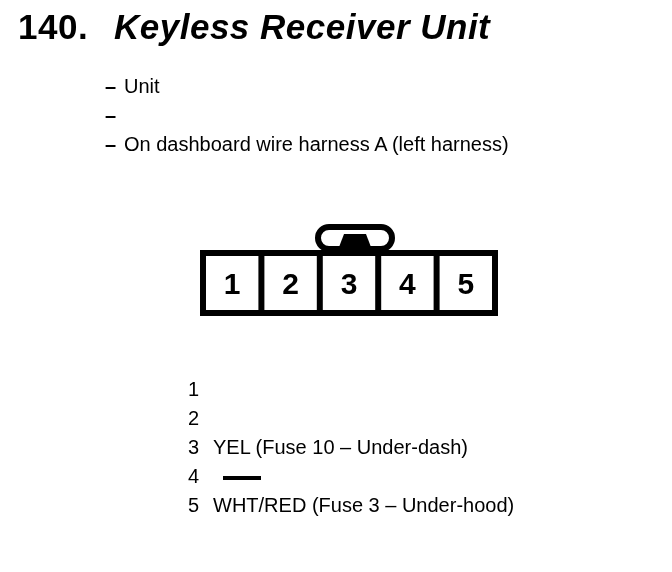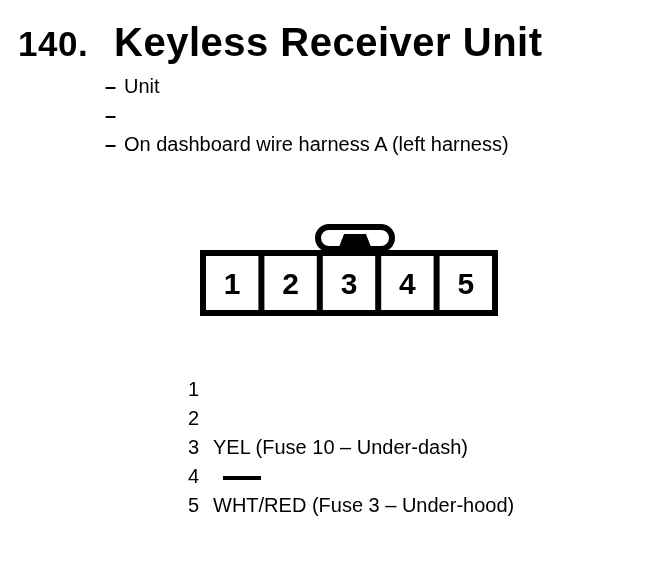--- a/index.html
+++ b/index.html
@@ -18,38 +18,39 @@
   }
   .page {
     position: absolute;
     inset: 0;
   }
 
   
   .title-row {
     position: absolute;
     left: 18px;
-    top: 25px;
+    top: 9px;
     display: flex;
     align-items: baseline;
     font-weight: bold;
     font-size: 35px;
     line-height: 35px;
     letter-spacing: 0.5px;
     white-space: nowrap;
   }
   .sec-num {
     display: inline-block;
     width: 96px; 
   }
   .title {
     margin: 0;
-    font-size: 40px;
+    font-size: 35px;
     font-weight: bold;
     display: inline;
+    font-style: italic;
   }
 
   
   .details {
     position: absolute;
     left: 105px;
     top: 72px;
     font-size: 20px;
     line-height: 29px;
     white-space: nowrap;

